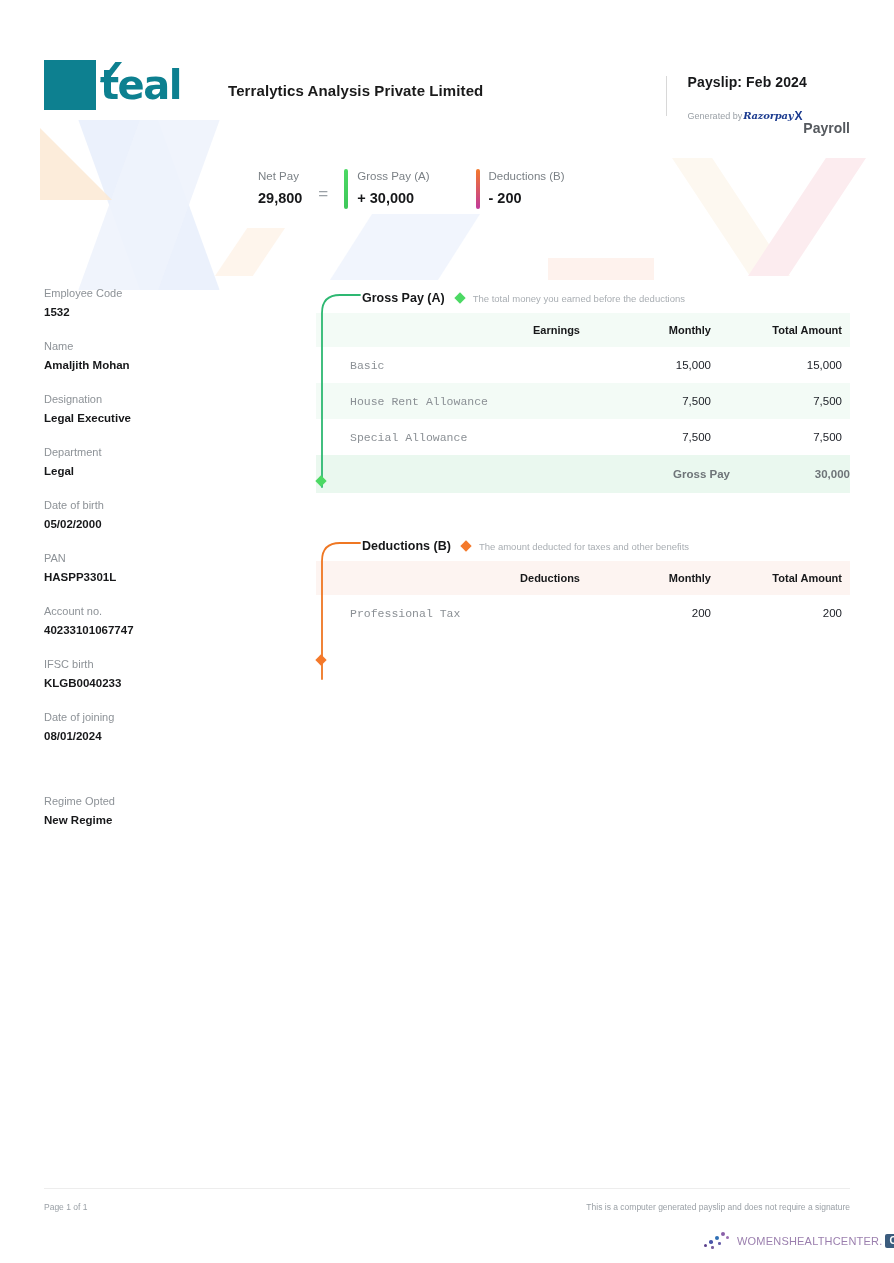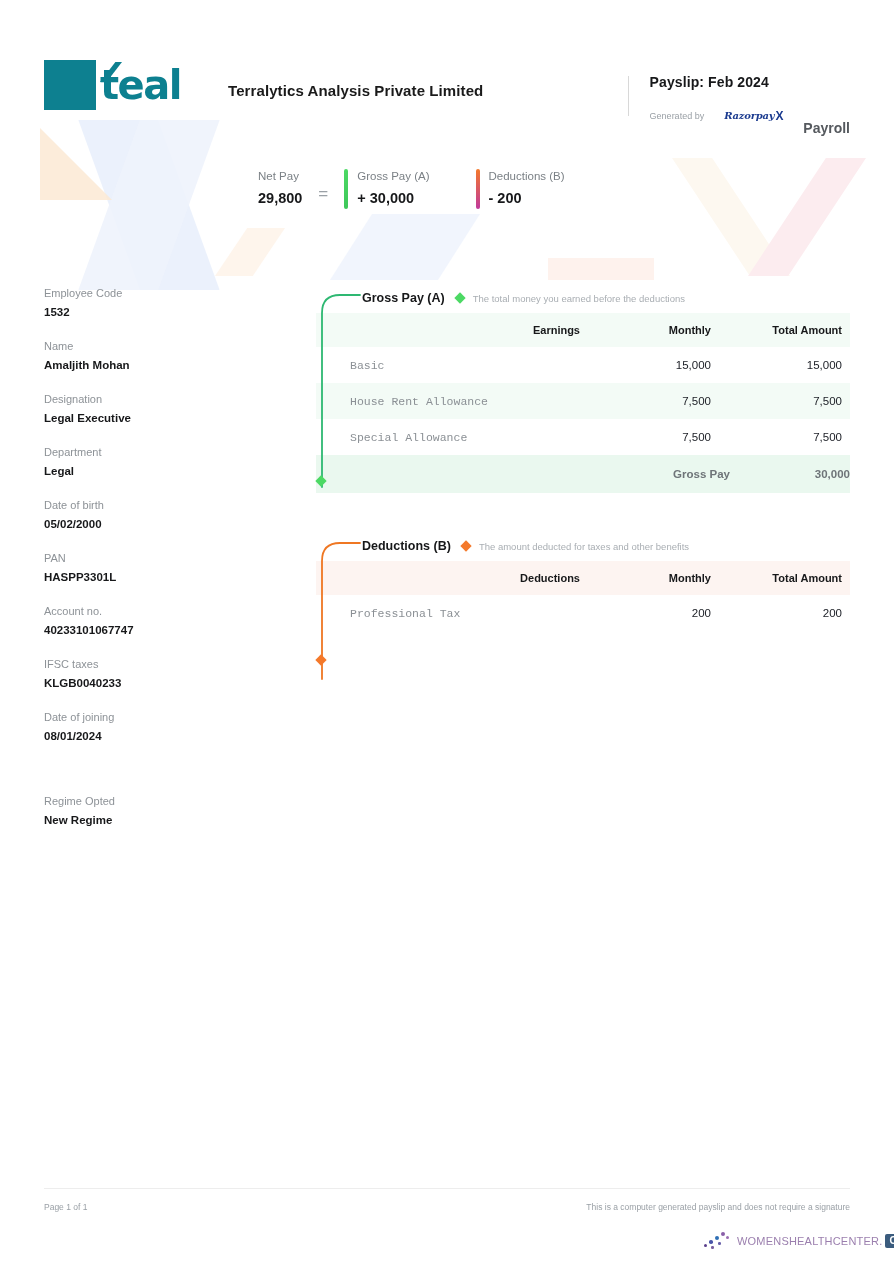--- a/index.html
+++ b/index.html
@@ -73,21 +73,21 @@
     background:#0d8090;
     clip-path: polygon(70% 0, 100% 0, 30% 100%, 0 100%);
   }
   .company-name {
     position:absolute; left:184px; top:22px;
     font-size:15px; font-weight:700; color:#1a1a1a; letter-spacing:.1px;
   }
   .payslip-block { position:absolute; right:0; top:14px; padding-left:22px; }
   .payslip-divider { position:absolute; left:0; top:2px; width:1px; height:40px; background:#d8d8d8; }
   .payslip-title { font-size:14px; font-weight:700; color:#17181a; letter-spacing:.1px; }
-  .gen-by { margin-top:5px; font-size:9px; color:#9aa0a6; display:flex; align-items:center; gap:20px; white-space:nowrap; }
+  .gen-by { margin-top:5px; font-size:9px; color:#9aa0a6; display:flex; align-items:center; gap:1px; white-space:nowrap; }
   .rzp {
     display:inline-flex; align-items:center; gap:1px;
     font-family:"DejaVu Serif", serif;
     font-size:10px; font-weight:700; font-style:italic; color:#1a3a8f; letter-spacing:-.2px;
   }
   .rzp-x { font-family:"Liberation Sans", sans-serif; font-style:normal; font-weight:700; font-size:12px; color:#1a3a8f; }
   .rzp-payroll { font-size:14px; color:#55595e; font-weight:600;margin-top:25px; }
 
   
   .summary { position:absolute; left:258px; top:166px; display:flex; align-items:center; }
@@ -246,21 +246,21 @@
     </div>
     <div class="field">
       <div class="field-label">PAN</div>
       <div class="field-value">HASPP3301L</div>
     </div>
     <div class="field">
       <div class="field-label">Account no.</div>
       <div class="field-value">40233101067747</div>
     </div>
     <div class="field">
-      <div class="field-label">IFSC taxes</div>
+      <div class="field-label">IFSC birth</div>
       <div class="field-value">KLGB0040233</div>
     </div>
     <div class="field gap">
       <div class="field-label">Date of joining</div>
       <div class="field-value">08/01/2024</div>
     </div>
     <div class="field">
       <div class="field-label">Regime Opted</div>
       <div class="field-value">New Regime</div>
     </div>

